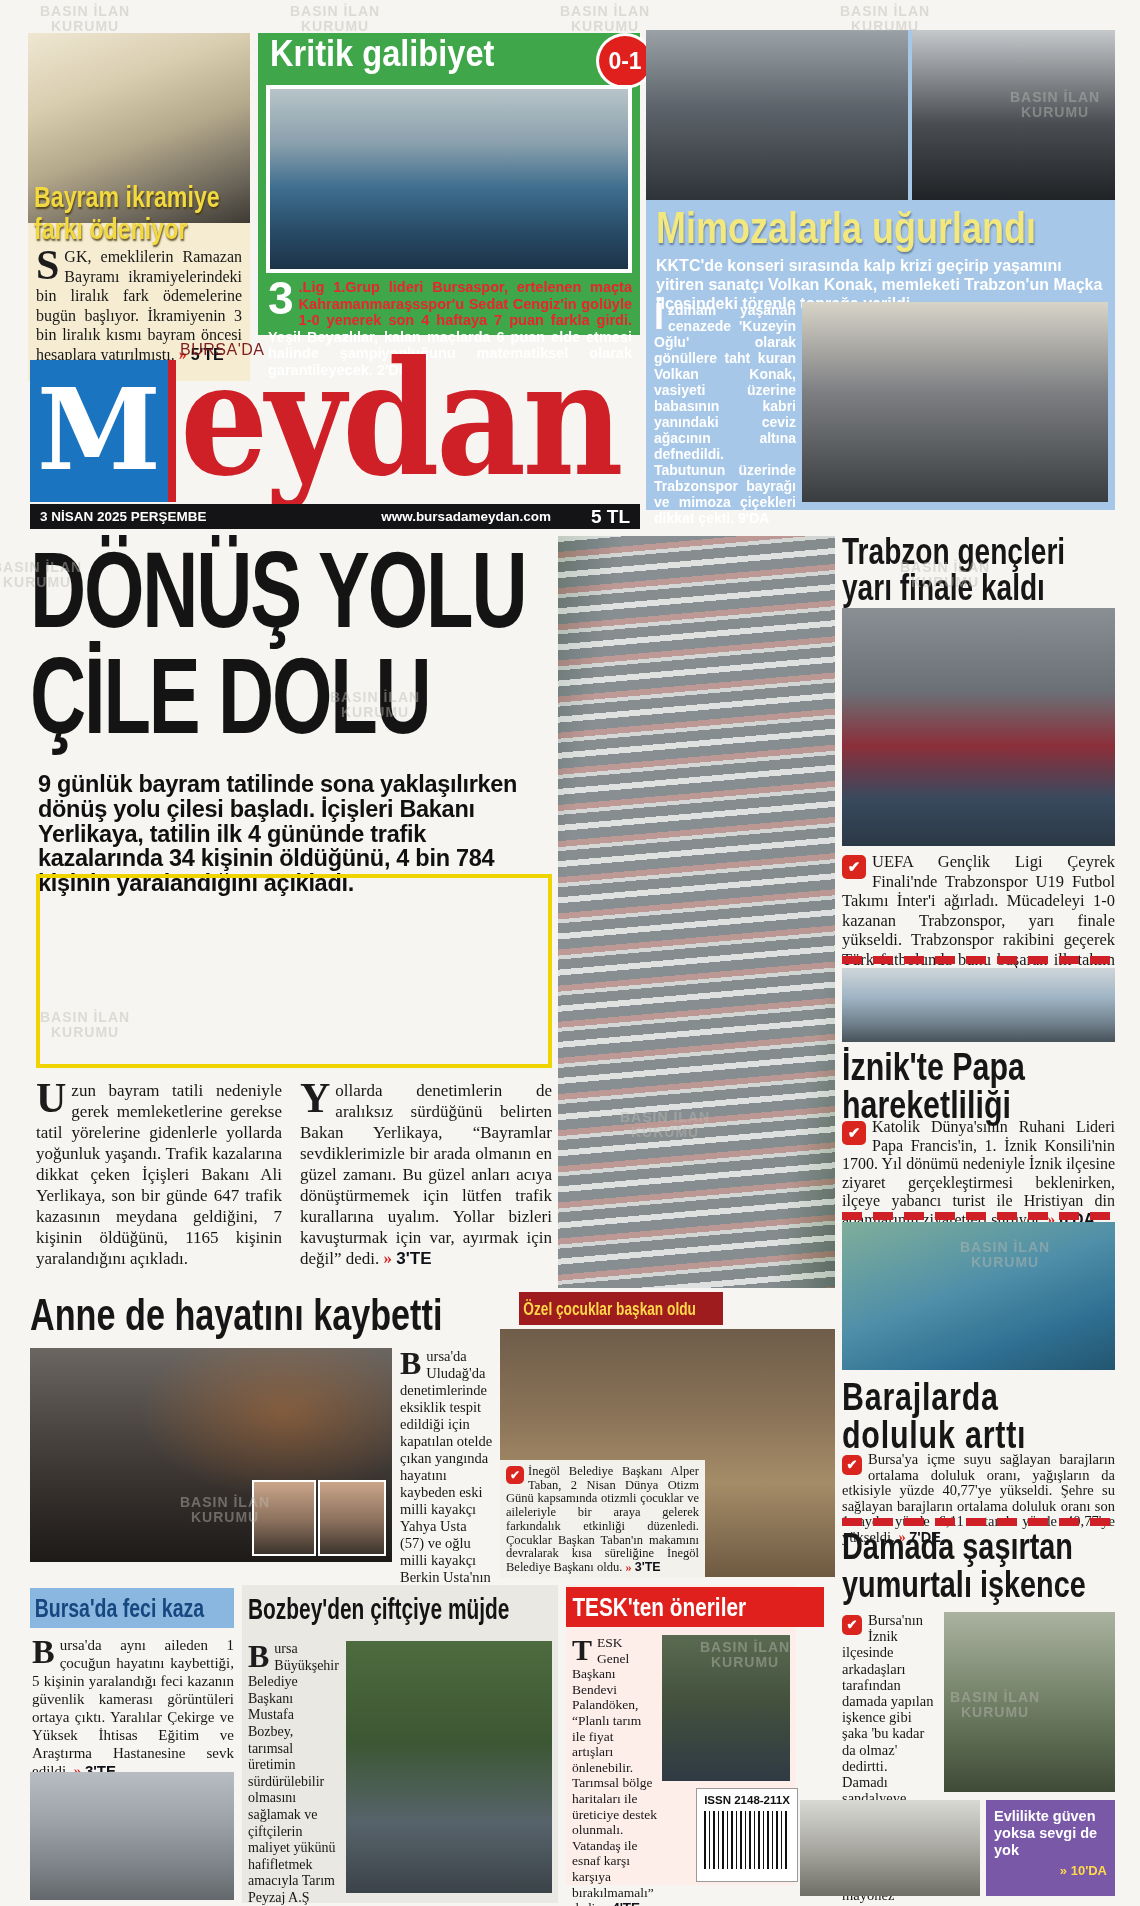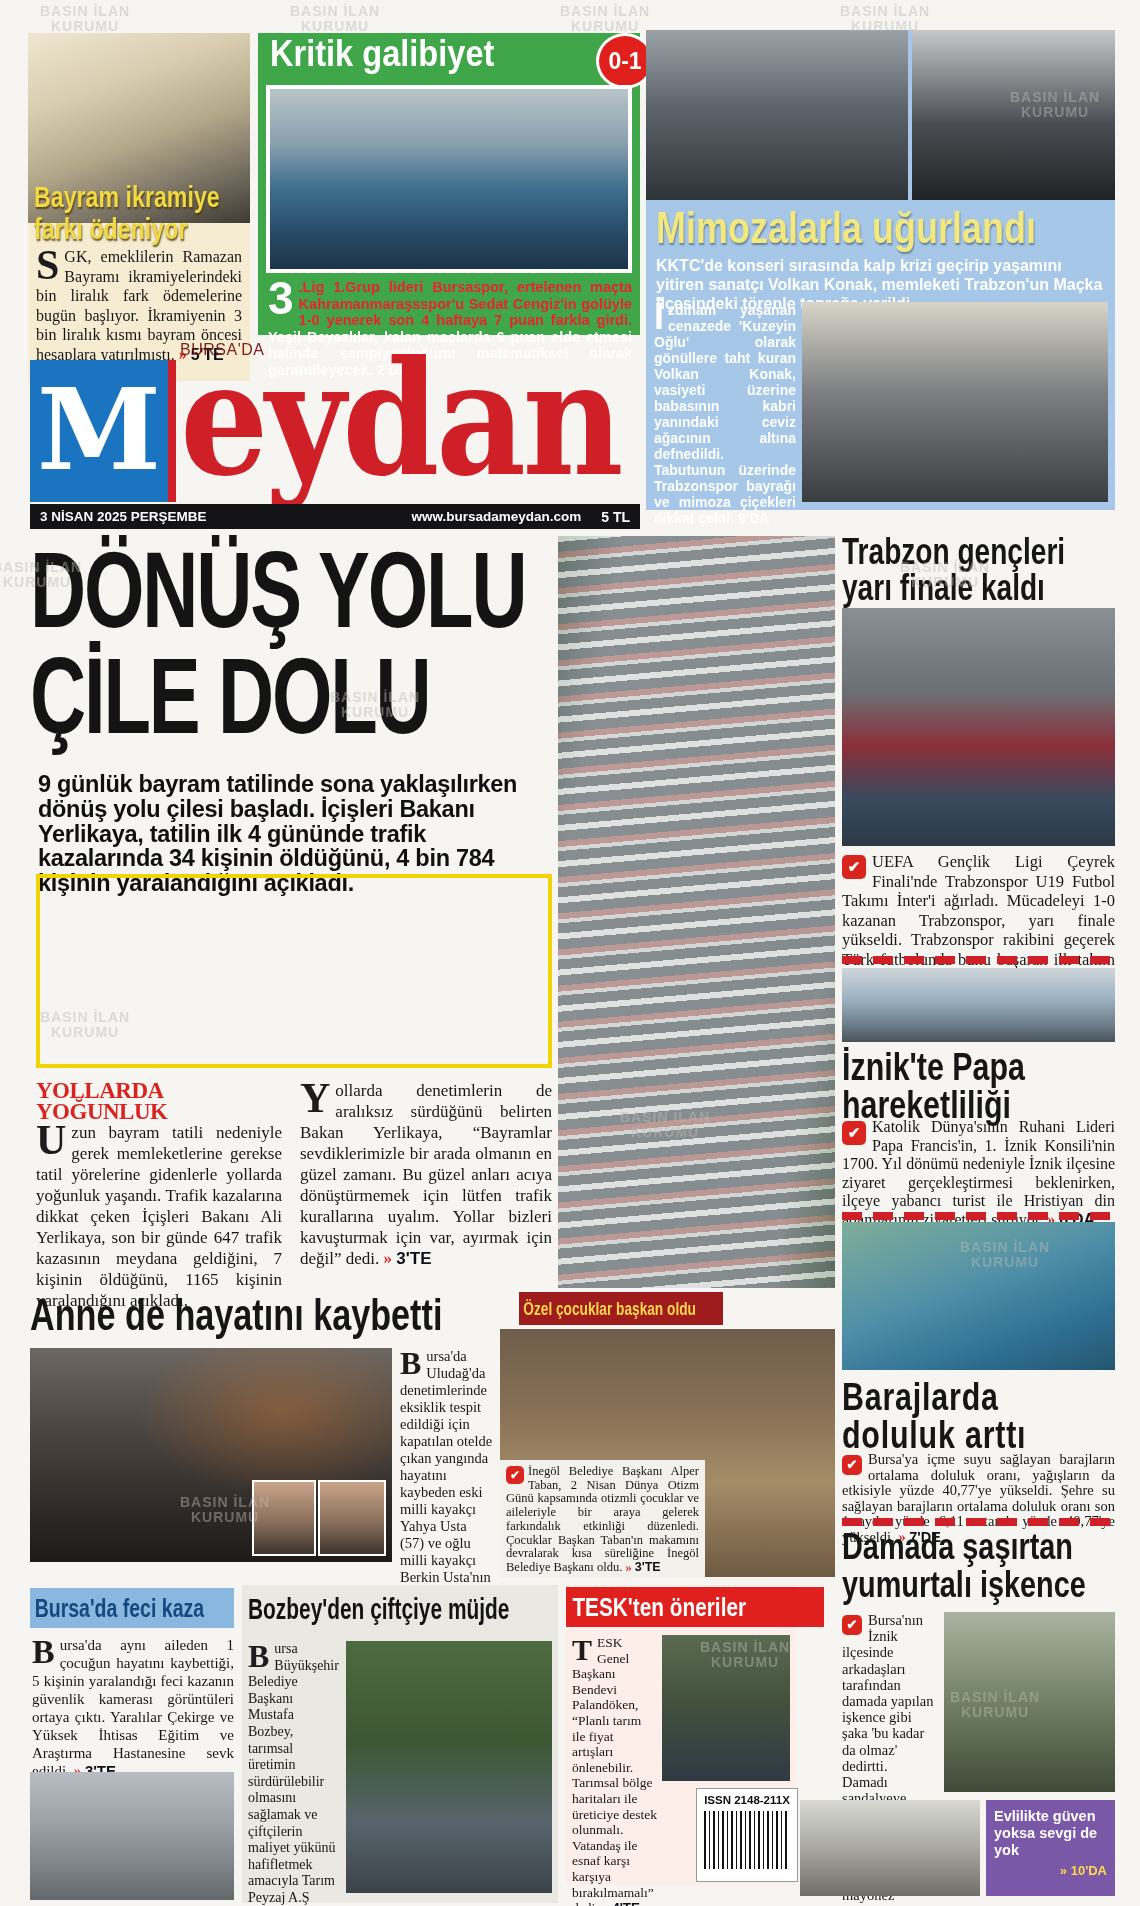--- a/index.html
+++ b/index.html
@@ -69,22 +69,22 @@
         color:#fff;font-family:"DejaVu Serif",serif;font-weight:700;font-size:112px;
         line-height:140px;text-align:center;}
   #mstripe{position:absolute;left:168px;top:360px;width:8px;height:142px;background:#cf2027;}
   #eydan{position:absolute;left:180px;top:336px;font-family:"DejaVu Serif",serif;font-weight:700;
          font-size:158px;line-height:166px;color:#cf2027;letter-spacing:-4px;white-space:nowrap;
          transform:scaleX(.88);transform-origin:0 0;}
   #dateline{position:absolute;left:30px;top:504px;width:610px;height:25px;background:#141416;
             color:#fff;display:flex;align-items:center;padding:0 10px;box-sizing:border-box;
             font-weight:700;}
   #dldate{font-size:13.5px;flex:1;}
-  #dlsite{font-size:13.5px;margin-right:20px;}
-  #dlprice{font-size:14px;}
+  #dlsite{font-size:13.5px;margin-right:40px;}
+  #dlprice{font-size:19px;}
   
   #leadh1,#leadh2{letter-spacing:-3px;transform:scaleX(.72);line-height:100px;font-size:108px;color:#141414;}
   #standfirst{position:absolute;left:38px;top:772px;width:505px;font-size:23.5px;font-weight:700;
               line-height:24.8px;color:#101010;letter-spacing:-.3px;}
   #trafficphoto{left:558px;top:536px;width:277px;height:752px;
     background:repeating-linear-gradient(175deg,rgba(255,255,255,.45) 0 6px,rgba(60,70,80,.45) 6px 16px,
       rgba(170,40,35,.30) 16px 22px,rgba(255,255,255,.25) 22px 26px,rgba(40,50,60,.40) 26px 36px),
       linear-gradient(100deg,#8fa08c 0%,#aab4ae 8%,#c7cbc8 16%,#c2c7c4 84%,#9fae9d 92%,#7b8f7a 100%);}
   #crashphoto{left:36px;top:874px;width:516px;height:194px;border:4px solid #efd400;box-sizing:border-box;
     background:radial-gradient(ellipse at 32% 58%,#eceme8 0%,#e8e8e4 16%,rgba(0,0,0,0) 17%),
@@ -271,21 +271,20 @@
     </div>
   </header>
 
   <section>
     <div id="leadh1" class="hl" style="left:30px;top:540px;">DÖNÜŞ YOLU</div>
     <div id="leadh2" class="hl" style="left:30px;top:646px;">ÇİLE DOLU</div>
     <div id="standfirst">9 günlük bayram tatilinde sona yaklaşılırken dönüş yolu çilesi başladı. İçişleri Bakanı Yerlikaya, tatilin ilk 4 gününde trafik kazalarında 34 kişinin öldüğünü, 4 bin 784 kişinin yaralandığını açıkladı.</div>
     <div id="trafficphoto" class="photo"></div>
     <div id="crashphoto" class="photo"></div>
     <div class="leadcol bt" style="left:36px;width:246px;">
-      <div class="colhead">YOLLARDA YOĞUNLUK</div>
       <span class="dc">U</span><span>zun bayram tatili nedeniyle gerek memleketlerine gerekse tatil yörelerine gidenlerle yollarda yoğunluk yaşandı. Trafik kazalarına dikkat çeken İçişleri Bakanı Ali Yerlikaya, son bir günde 647 trafik kazasının meydana geldiğini, 7 kişinin öldüğünü, 1165 kişinin yaralandığını açıkladı.</span>
     </div>
     <div class="leadcol bt" style="left:300px;width:252px;">
       <span class="dc">Y</span><span>ollarda denetimlerin de aralıksız sürdüğünü belirten Bakan Yerlikaya, “Bayramlar sevdiklerimizle bir arada olmanın en güzel zamanı. Bu güzel anları acıya dönüştürmemek için lütfen trafik kurallarına uyalım. Yollar bizleri kavuşturmak için var, ayırmak için değil” dedi.</span>
       <i class="jump">»</i>
       <b class="ref">3'TE</b>
     </div>
   </section>
 
   <aside>

